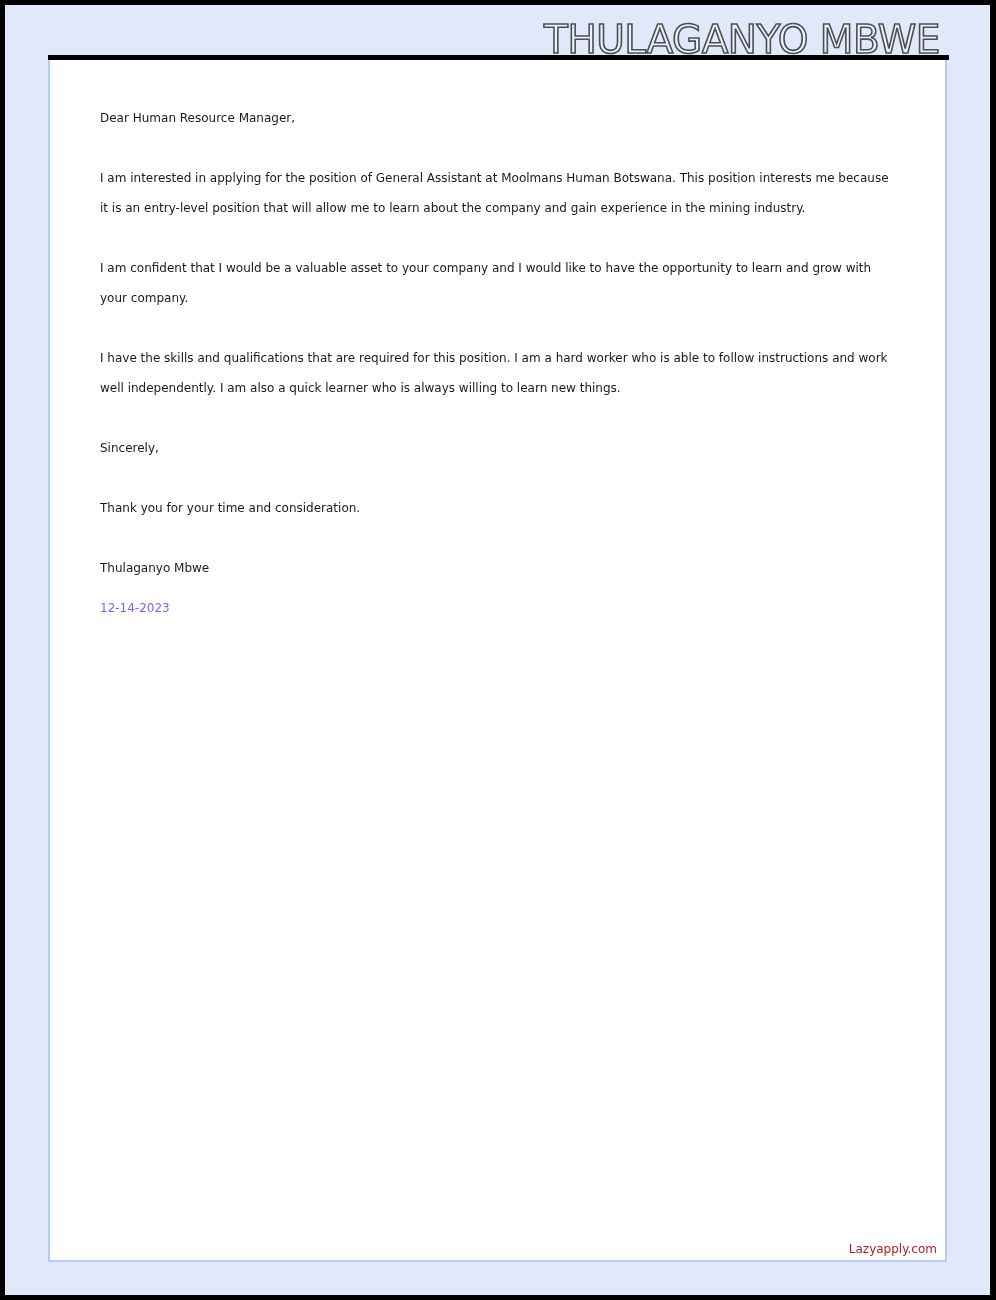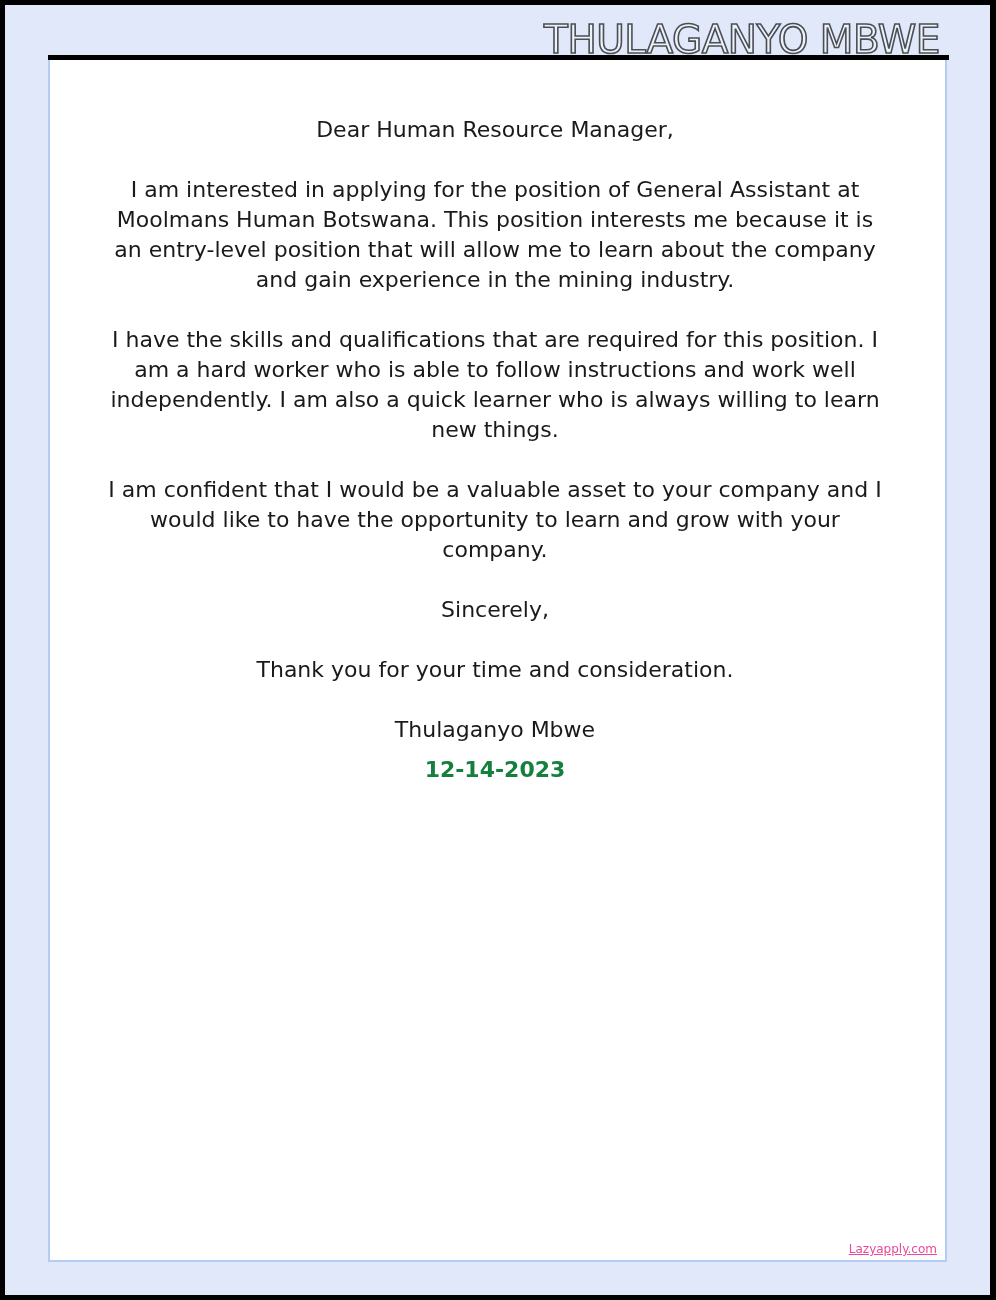--- a/index.html
+++ b/index.html
@@ -39,53 +39,51 @@
     }
     .page-topbar {
       position: absolute;
       left: -2px; top: 0;
       width: 901px; height: 5px;
       background: #000;
     }
     .letter {
       position: absolute;
       left: 50px;  
-      top: 60px;
+      top: 48px;
       width: 790px;
-      font-size: 22px;
+      font-size: 12px;
       line-height: 30px;
       color: #1a1a1a;
-      text-align: center;
     }
     .letter p { margin-bottom: 30px; }
     .letter p.signature { margin-bottom: 10px; }
-    .letter p.date { color: #15803d; margin-bottom: 0; font-weight: bold; }
+    .letter p.date { color: #8b5cf6; margin-bottom: 0; }
     .footer-credit {
       position: absolute;
       right: 8px;
       bottom: 4px;
       font-size: 12px;
-      color: #ec4899;
-      text-decoration: underline;
+      color: #b91c1c;
     }
   </style>
 </head>
 <body>
 
 <div class="frame">
   <div class="header-name">THULAGANYO MBWE</div>
 
   <div class="page">
     <div class="page-topbar"></div>
 
     <div class="letter">
       <p>Dear Human Resource Manager,</p>
       <p>I am interested in applying for the position of General Assistant at Moolmans Human Botswana. This position interests me because it is an entry-level position that will allow me to learn about the company and gain experience in the mining industry.</p>
+      <p>I am confident that I would be a valuable asset to your company and I would like to have the opportunity to learn and grow with your company.</p>
       <p>I have the skills and qualifications that are required for this position. I am a hard worker who is able to follow instructions and work well independently. I am also a quick learner who is always willing to learn new things.</p>
-      <p>I am confident that I would be a valuable asset to your company and I would like to have the opportunity to learn and grow with your company.</p>
       <p>Sincerely,</p>
       <p>Thank you for your time and consideration.</p>
       <p class="signature">Thulaganyo Mbwe</p>
       <p class="date">12-14-2023</p>
     </div>
 
     <div class="footer-credit">Lazyapply.com</div>
   </div>
 </div>
 

